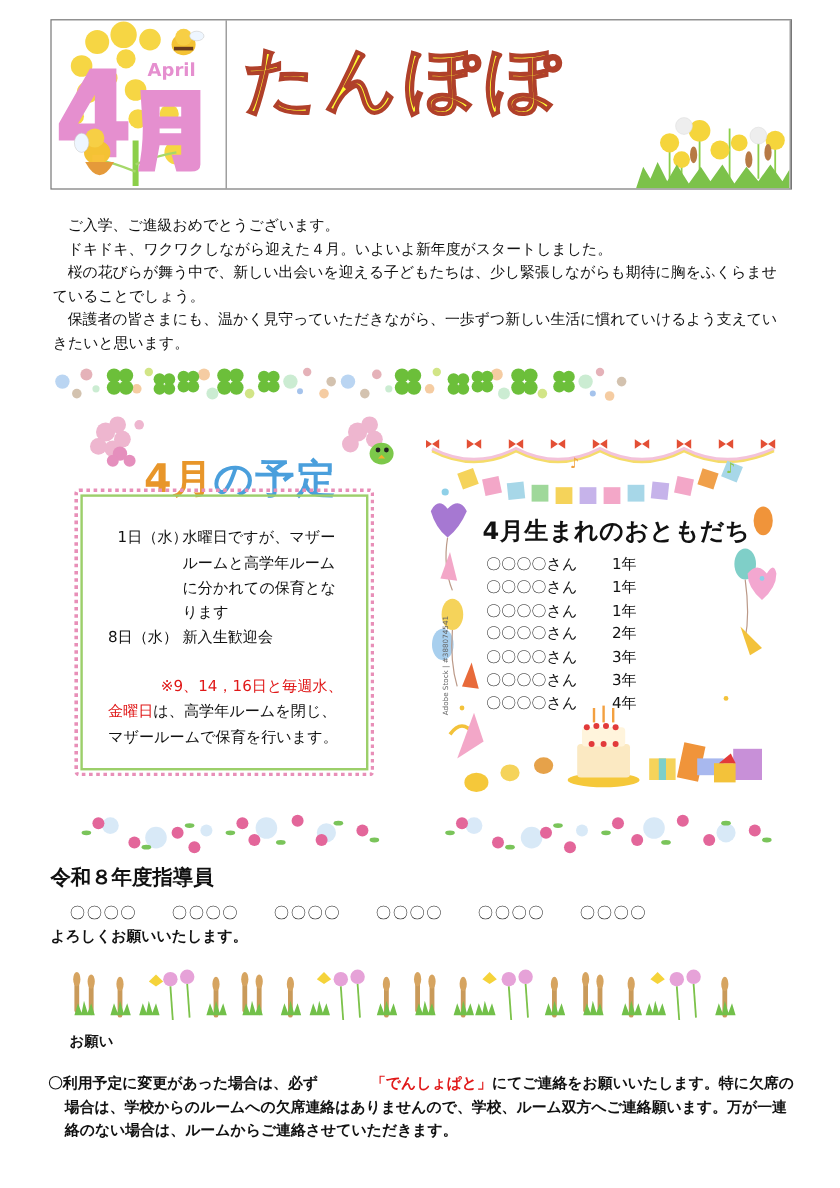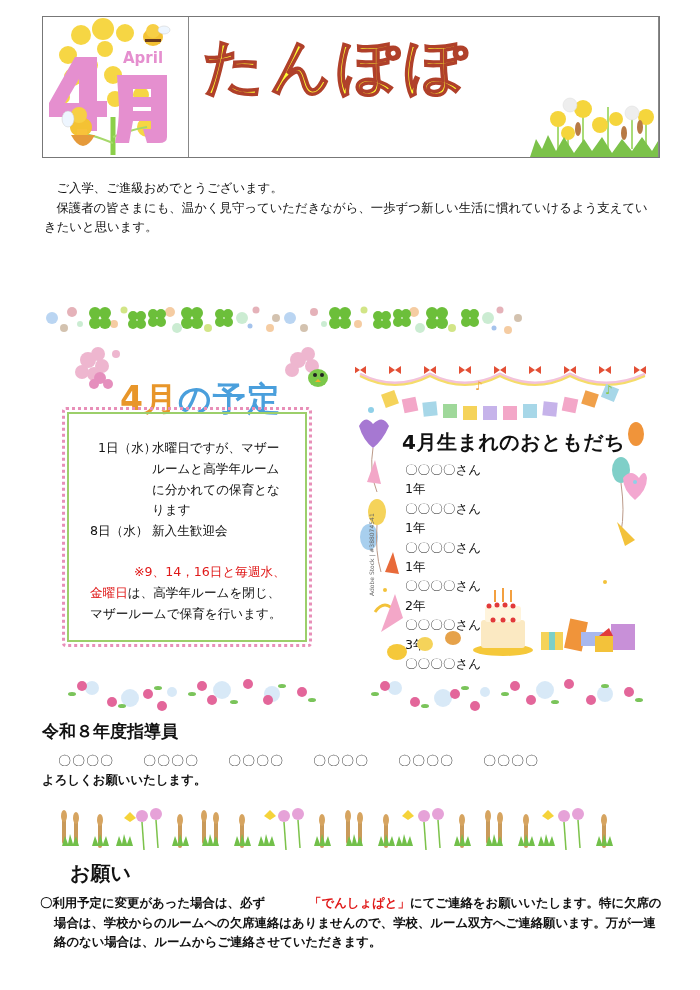--- a/index.html
+++ b/index.html
@@ -49,21 +49,21 @@
   .sched-note { margin-top: 20px; }
   .red { color: #e01818; margin-left: 44px; }
 
   
   .bday-card { position: absolute; left: 355px; top: 362px; width: 295px; height: 312px; overflow: hidden; }
   .bday-banner { position: absolute; left: 0; top: 0; width: 295px; height: 70px; }
   .bday-title { position: absolute; left: 47px; top: 67px; font-size: 20px; font-weight: bold;
                 font-family: "DejaVu Sans", sans-serif; letter-spacing: 0.5px; color: #111; }
   .bday-list { position: absolute; left: 50px; top: 98px; font-size: 12.6px; line-height: 19.4px;
                font-family: "DejaVu Sans", sans-serif; }
-  .bday-row { display: flex; flex-direction: column; }
+  .bday-row { display: flex; }
   .bday-name { width: 105px; }
   .bday-grade { }
   .bday-deco { position: absolute; left: 0; top: 0; width: 295px; height: 312px; pointer-events: none; }
   .stock-label { position: absolute; left: 368px; top: 596px; font-size: 6px; color: #666;
                  transform: rotate(-90deg); transform-origin: left top; white-space: nowrap;
                  font-family: "DejaVu Sans", sans-serif; }
 
   
   .sakura-strip { position: absolute; top: 672px; height: 44px; }
   .sakura-left { left: 52px; width: 270px; }
@@ -74,22 +74,22 @@
                  font-family: "DejaVu Sans", sans-serif; }
   .staff-names { position: absolute; left: 58px; top: 752px; font-size: 13px; display: flex; gap: 0;
                  font-family: "DejaVu Sans", sans-serif; }
   .staff-name { width: 85px; letter-spacing: 1px; }
   .staff-thanks { position: absolute; left: 42px; top: 772px; font-size: 12.4px; font-weight: bold;
                   font-family: "DejaVu Sans", sans-serif; }
 
   .grass-strip { position: absolute; left: 52px; top: 802px; width: 570px; height: 48px; }
 
   
-  .req-title { position: absolute; left: 58px; top: 860px; font-size: 20px; font-weight: bold;
-               font-family: "DejaVu Sans", sans-serif; margin-left: 12px; }
+  .req-title { position: absolute; left: 58px; top: 860px; font-size: 12px; font-weight: bold;
+               font-family: "DejaVu Sans", sans-serif; }
   .req-body { position: absolute; left: 40px; top: 893px; width: 622px; font-size: 12.4px;
               line-height: 19.5px; font-weight: bold; font-family: "DejaVu Sans", sans-serif;
               padding-left: 14px; text-indent: -14px; }
 </style>
 </head>
 <body>
 
 <div class="header">
   <div class="hdr-logo">
     <svg class="month-art" viewBox="0 0 146 142">
@@ -162,20 +162,22 @@
           <ellipse cx="96" cy="44" rx="3" ry="7"></ellipse>
           <ellipse cx="112" cy="38" rx="3" ry="7"></ellipse>
         </g>
       <path d="M2 68 L8 50 L14 60 L20 46 L28 62 L36 48 L46 64 L56 50 L64 62 L74 48 L84 64 L94 50 L104 62 L114 48 L124 62 L130 52 L130 68 Z" fill="#7cc24a"></path>
     </svg>
   </div>
 </div>
 
 <div class="intro">
   <p>ご入学、ご進級おめでとうございます。</p>
+  <p>ドキドキ、ワクワクしながら迎えた４月。いよいよ新年度がスタートしました。</p>
+  <p>桜の花びらが舞う中で、新しい出会いを迎える子どもたちは、少し緊張しながらも期待に胸をふくらませていることでしょう。</p>
   <p>保護者の皆さまにも、温かく見守っていただきながら、一歩ずつ新しい生活に慣れていけるよう支えていきたいと思います。</p>
 </div>
 
 <svg class="clover-strip" viewBox="0 0 560 36">
   <g opacity="0.8">
     <circle cx="10" cy="18" r="6" fill="#a9cbef"></circle>
       <circle cx="30" cy="12" r="5" fill="#dfa0a8"></circle>
       <circle cx="22" cy="28" r="4" fill="#c9b49c"></circle>
     <circle cx="38" cy="24" r="3" fill="#bfe8c8"></circle>
       <circle cx="82" cy="10" r="3.5" fill="#c7df6a"></circle>

